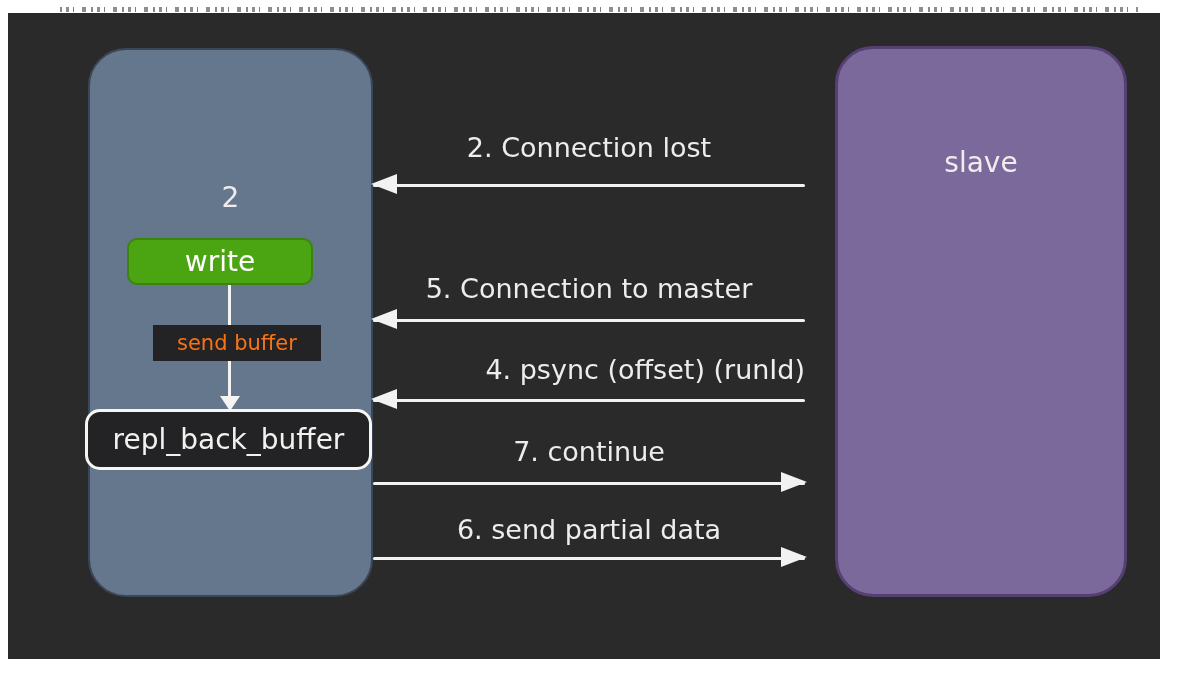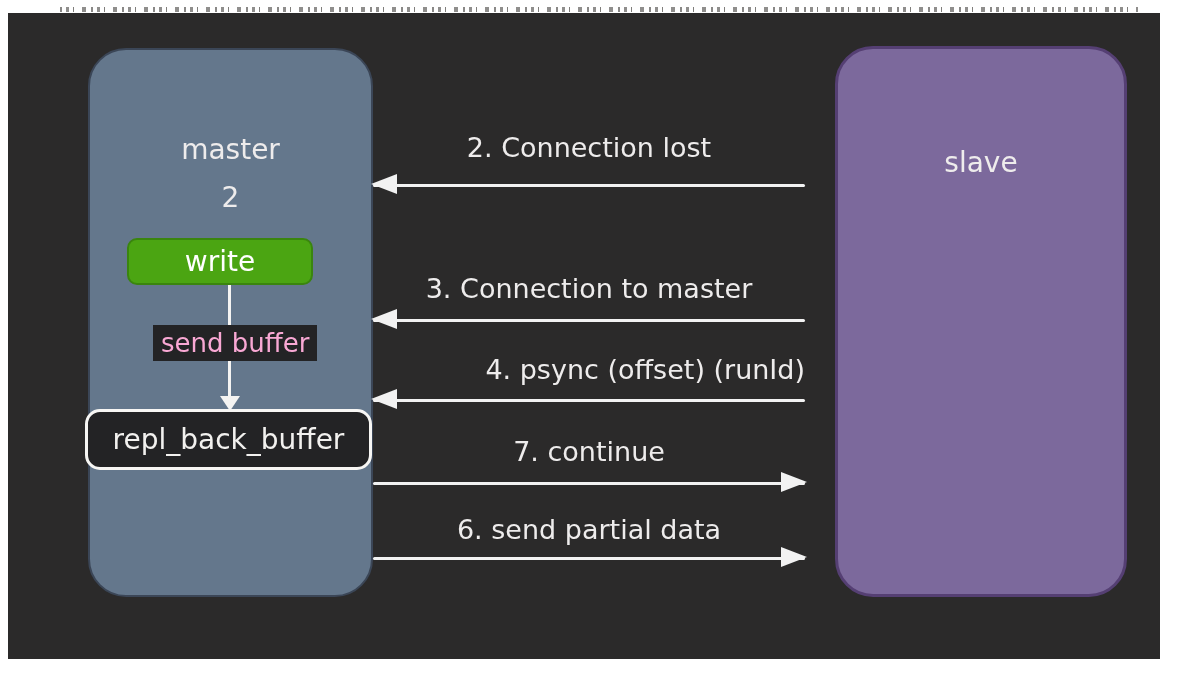--- a/index.html
+++ b/index.html
@@ -55,22 +55,22 @@
   .vline.seg-a{top:235px;height:40px;}
   .vline.seg-b{top:311px;height:37px;}
   .vhead{
     position:absolute;left:130px;top:346px;width:0;height:0;
     border-left:10px solid transparent;border-right:10px solid transparent;
     border-top:15px solid #f5f4f2;
   }
   .send-buffer{
     position:absolute;left:63px;top:275px;
     background:var(--dark-label-bg,#232325);
-    color:#f9a8d4;font-size:26px;line-height:34px;
-    padding:1px 8px;white-space:nowrap;
+    color:#f97316;font-size:21px;line-height:34px;
+    padding:1px 24px;white-space:nowrap;
   }
   .repl-box{
     position:absolute;left:-5px;top:359px;width:287px;height:61px;
     box-sizing:border-box;border-radius:15px;
     background:var(--dark-label-bg,#232325);
     border:3px solid #f7f6f4;
     color:#f2f1ef;font-size:28px;text-align:center;line-height:56px;
     white-space:nowrap;
   }
   
@@ -100,21 +100,20 @@
   }
 </style>
 </head>
 <body>
 
 <div class="clipped-top"></div>
 
 <div class="canvas">
 
   <div class="node master-box">
-    <div class="node-title master-title">master</div>
     <div class="node-title master-counter">2</div>
 
     <div class="write-btn">write</div>
 
     <div class="vline seg-a"></div>
     <div class="send-buffer">send buffer</div>
     <div class="vline seg-b"></div>
     <div class="vhead"></div>
 
     <div class="repl-box">repl_back_buffer</div>
@@ -124,21 +123,21 @@
     <div class="node-title slave-title">slave</div>
   </div>
 
   <div class="arrow dir-left" id="a1">
     <div class="albl">2. Connection lost</div>
     <div class="line"></div>
     <div class="head"></div>
   </div>
 
   <div class="arrow dir-left" id="a3">
-    <div class="albl">3. Connection to master</div>
+    <div class="albl">5. Connection to master</div>
     <div class="line"></div>
     <div class="head"></div>
   </div>
 
   <div class="arrow dir-left" id="a4">
     <div class="albl">4. psync (offset) (runId)</div>
     <div class="line"></div>
     <div class="head"></div>
   </div>
 

